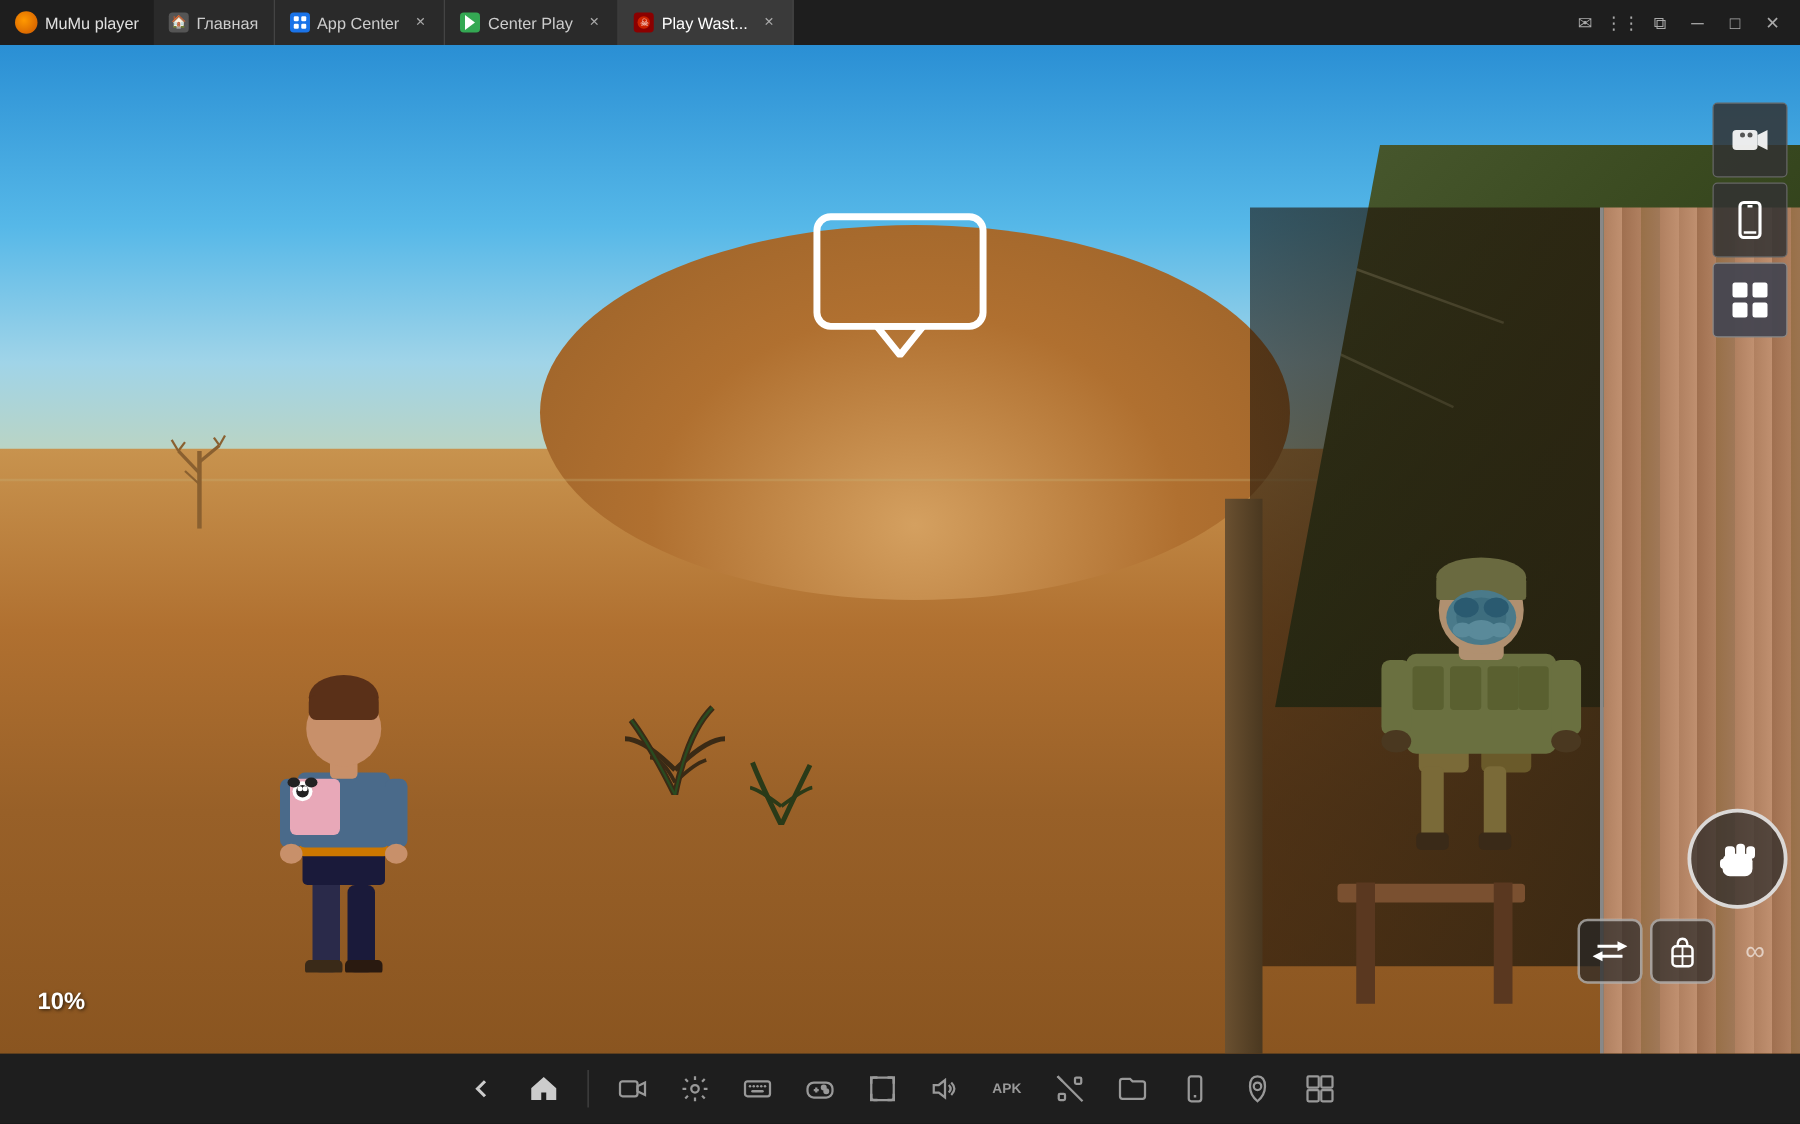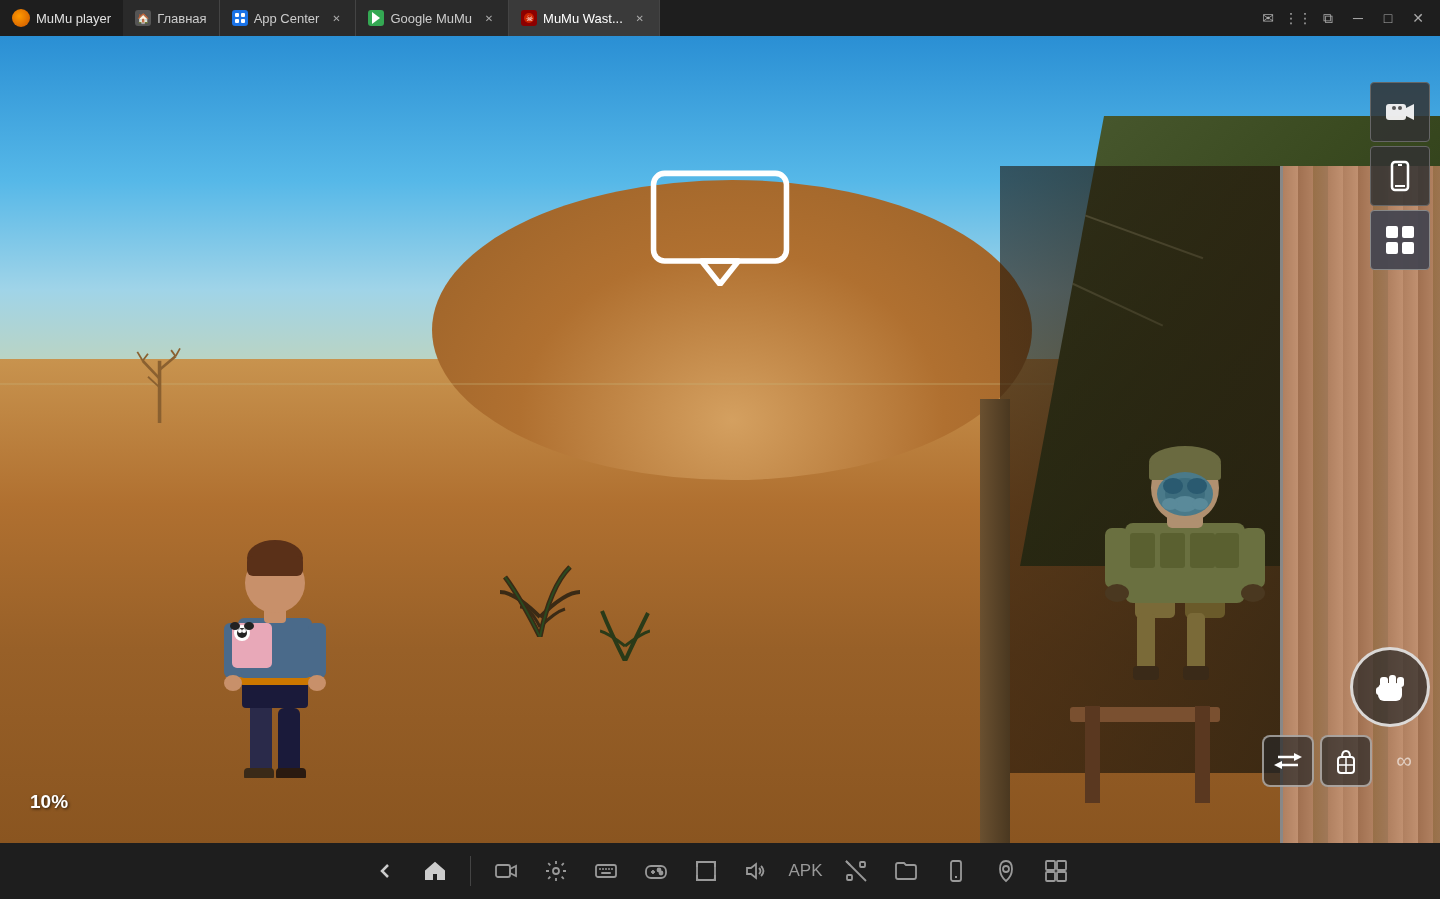--- a/index.html
+++ b/index.html
@@ -324,32 +324,32 @@
     <span>App Center</span>
     <div class="tab-close">✕</div>
   </div>
 
   <div class="tab">
     <div class="tab-icon tab-icon-googleplay" style="width:16px;height:16px;border-radius:3px;background:#34a853;display:flex;align-items:center;justify-content:center;">
       <svg width="10" height="12" viewBox="0 0 10 12">
           <polygon points="1,0 9,6 1,12" fill="white"></polygon>
         </svg>
     </div>
-    <span>Google MuMu</span>
+    <span>Center Play</span>
     <div class="tab-close">✕</div>
   </div>
 
   <div class="tab active">
     <div class="tab-icon" style="width:16px;height:16px;border-radius:3px;background:#8B0000;display:flex;align-items:center;justify-content:center;">
       <svg width="12" height="12" viewBox="0 0 12 12">
           <circle cx="6" cy="6" r="5" fill="#cc2200"></circle>
           <text x="3" y="9" fill="white" font-size="8">☠</text>
         </svg>
     </div>
-    <span>MuMu Wast...</span>
+    <span>Play Wast...</span>
     <div class="tab-close">✕</div>
   </div>
 
   <div id="titlebar-actions">
     <div class="title-action-btn">✉</div>
     <div class="title-action-btn">⋮⋮</div>
     <div class="title-action-btn">⧉</div>
     <div class="title-action-btn">─</div>
     <div class="title-action-btn">□</div>
     <div class="title-action-btn close">✕</div>
@@ -647,21 +647,21 @@
   </div>
 
   <div class="status-btn">
     <svg viewBox="0 0 24 24" fill="none" stroke="#999" stroke-width="1.8">
       <polygon points="3,9 7,9 12,5 12,19 7,15 3,15" fill="none" stroke="#999"></polygon>
       <path d="M15 9 Q18 12 15 15" fill="none" stroke="#999" stroke-width="1.8"></path>
       <path d="M17 7 Q22 12 17 17" fill="none" stroke="#999" stroke-width="1.8"></path>
     </svg>
   </div>
 
-  <div class="status-btn" style="font-size:17px; color:#999; font-weight:normal;">APK</div>
+  <div class="status-btn" style="font-size:11px; color:#999; font-weight:bold;">APK</div>
 
   <div class="status-btn">
     <svg viewBox="0 0 24 24" fill="none" stroke="#999" stroke-width="1.8">
       <line x1="2" y1="2" x2="22" y2="22"></line>
       <polyline points="6,6 2,2"></polyline>
       <rect x="3" y="16" width="5" height="5" rx="1" fill="none" stroke="#999"></rect>
       <rect x="16" y="3" width="5" height="5" rx="1" fill="none" stroke="#999"></rect>
     </svg>
   </div>
 

